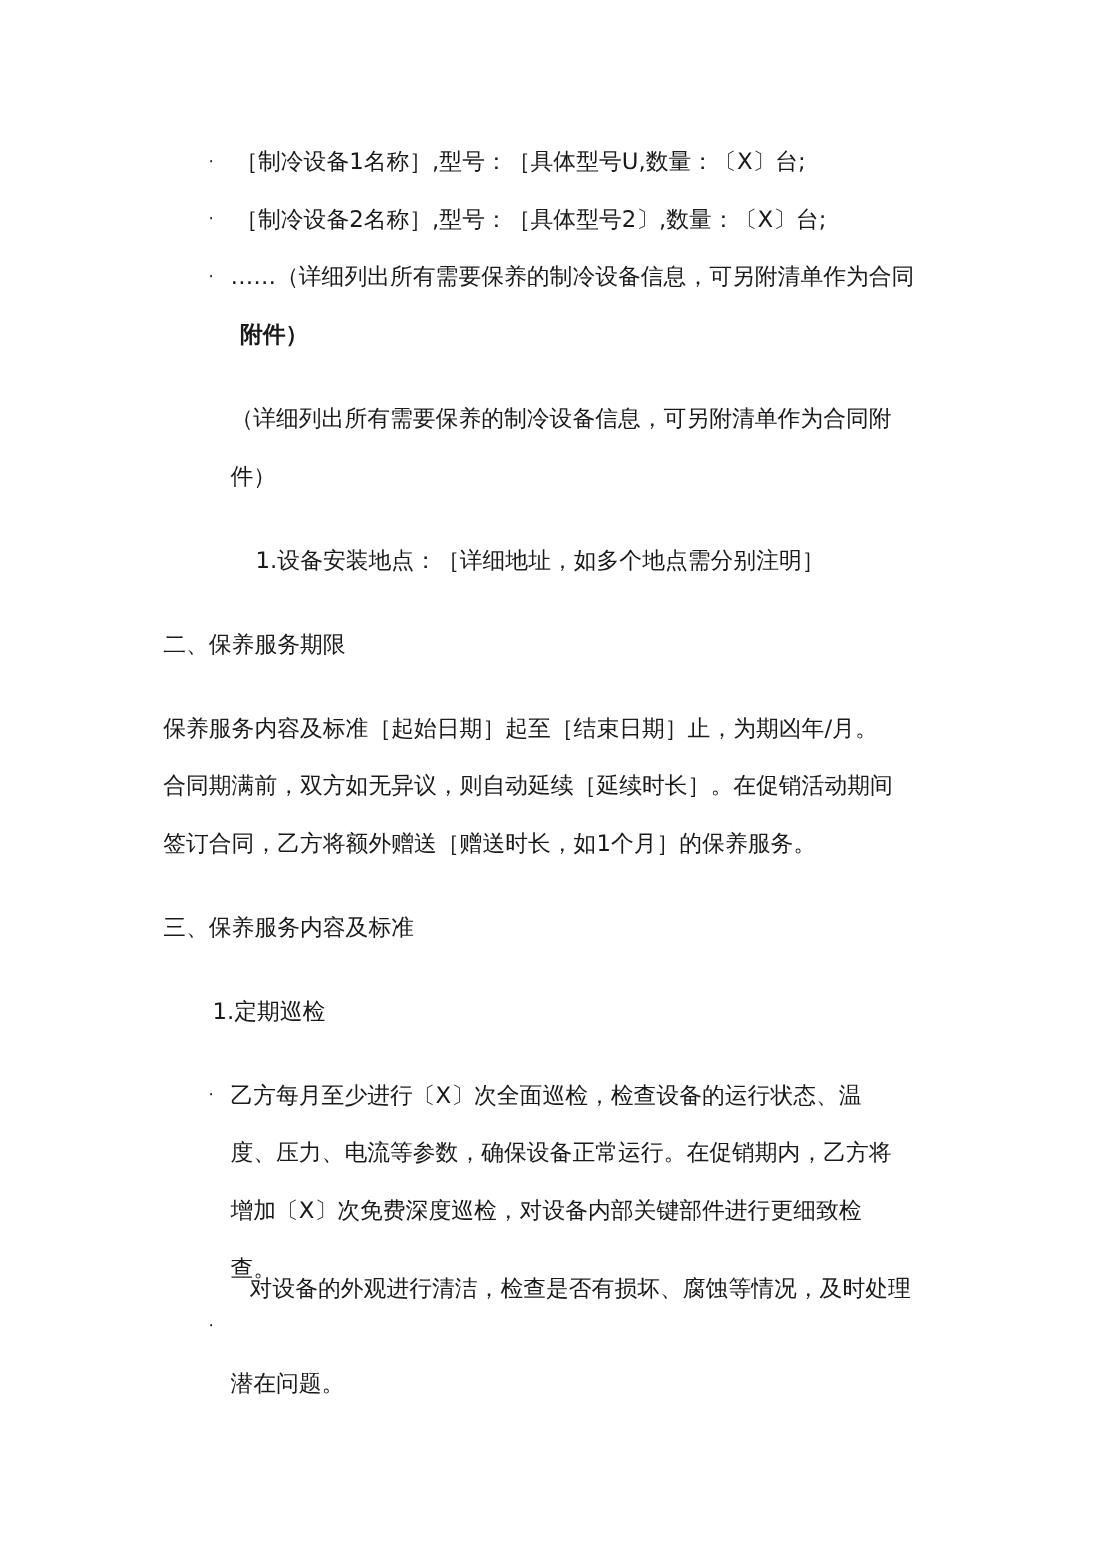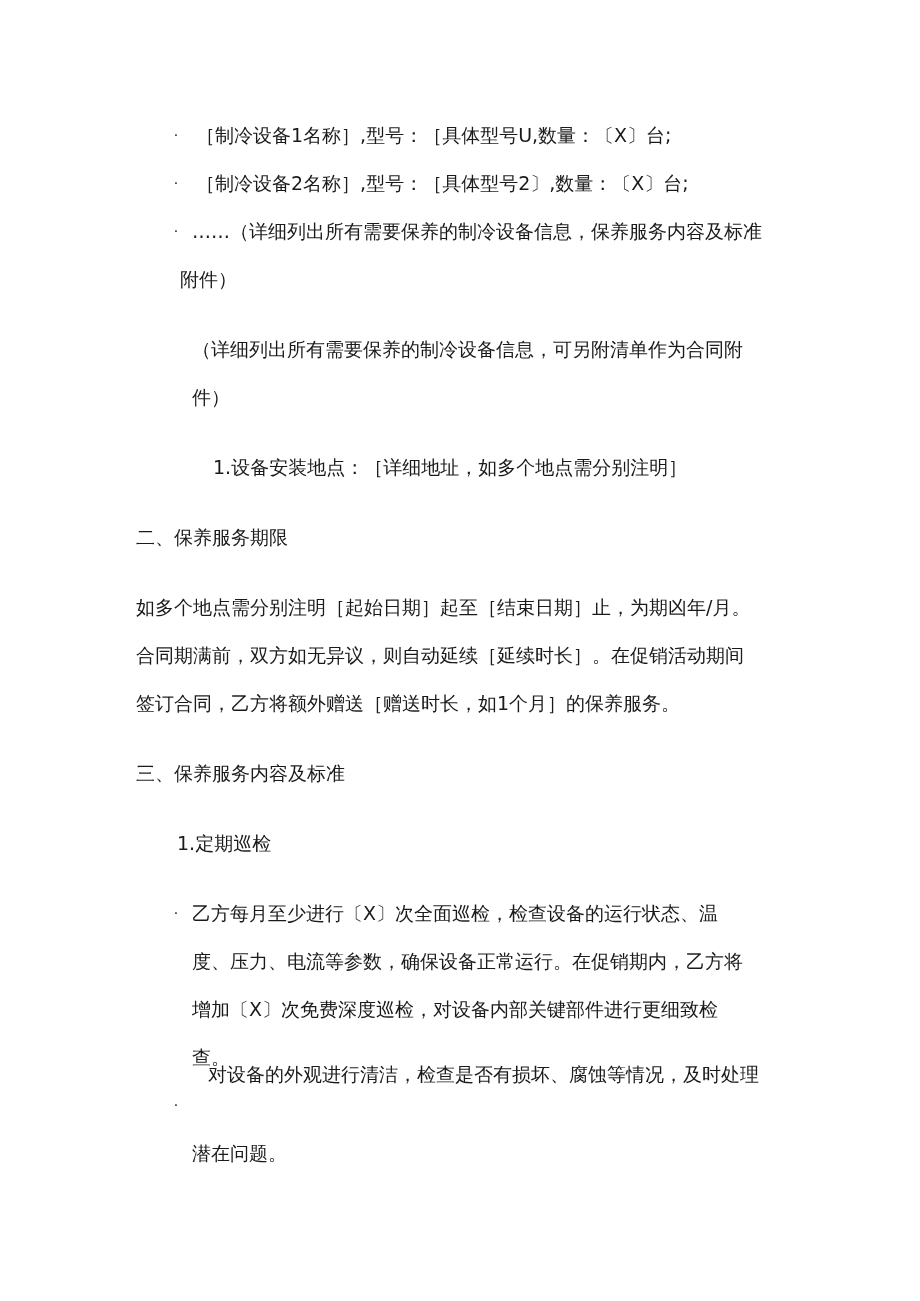--- a/index.html
+++ b/index.html
@@ -35,32 +35,32 @@
 <body>
 
 <div>
   <span class="bullet" style="top:123px;">·</span>
   <div class="line" style="left:196px; top:123px;">［制冷设备1名称］,型号：［具体型号U,数量：〔X〕台;</div>
 
   <span class="bullet" style="top:171px;">·</span>
   <div class="line" style="left:196px; top:171px;">［制冷设备2名称］,型号：［具体型号2〕,数量：〔X〕台;</div>
 
   <span class="bullet" style="top:219px;">·</span>
-  <div class="line" style="left:192px; top:219px;">……（详细列出所有需要保养的制冷设备信息，保养服务内容及标准</div>
-  <div class="line" style="left:180px; top:267px;">附件）</div>
+  <div class="line" style="left:192px; top:219px;">……（详细列出所有需要保养的制冷设备信息，可另附清单作为合同</div>
+  <div class="line" style="left:200px; top:267px;font-weight:bold;">附件）</div>
 
   <div class="line" style="left:192px; top:337px;">（详细列出所有需要保养的制冷设备信息，可另附清单作为合同附</div>
   <div class="line" style="left:192px; top:385px;">件）</div>
 </div>
 
 <div class="line" style="left:165px; top:455px;margin-left:48px;">1.设备安装地点：［详细地址，如多个地点需分别注明］</div>
 
 <div>
   <div class="line" style="left:136px; top:525px;">二、保养服务期限</div>
-  <div class="line" style="left:136px; top:595px;">如多个地点需分别注明［起始日期］起至［结束日期］止，为期凶年/月。</div>
+  <div class="line" style="left:136px; top:595px;">保养服务内容及标准［起始日期］起至［结束日期］止，为期凶年/月。</div>
   <div class="line" style="left:136px; top:643px;">合同期满前，双方如无异议，则自动延续［延续时长］。在促销活动期间</div>
   <div class="line" style="left:136px; top:691px;">签订合同，乙方将额外赠送［赠送时长，如1个月］的保养服务。</div>
 </div>
 
 <div>
   <div class="line" style="left:136px; top:761px;">三、保养服务内容及标准</div>
   <div class="line" style="left:165px; top:831px;margin-left:12px;">1.定期巡检</div>
 
   <span class="bullet" style="top:901px;">·</span>
   <div class="line" style="left:192px; top:901px;">乙方每月至少进行〔X〕次全面巡检，检查设备的运行状态、温</div>

